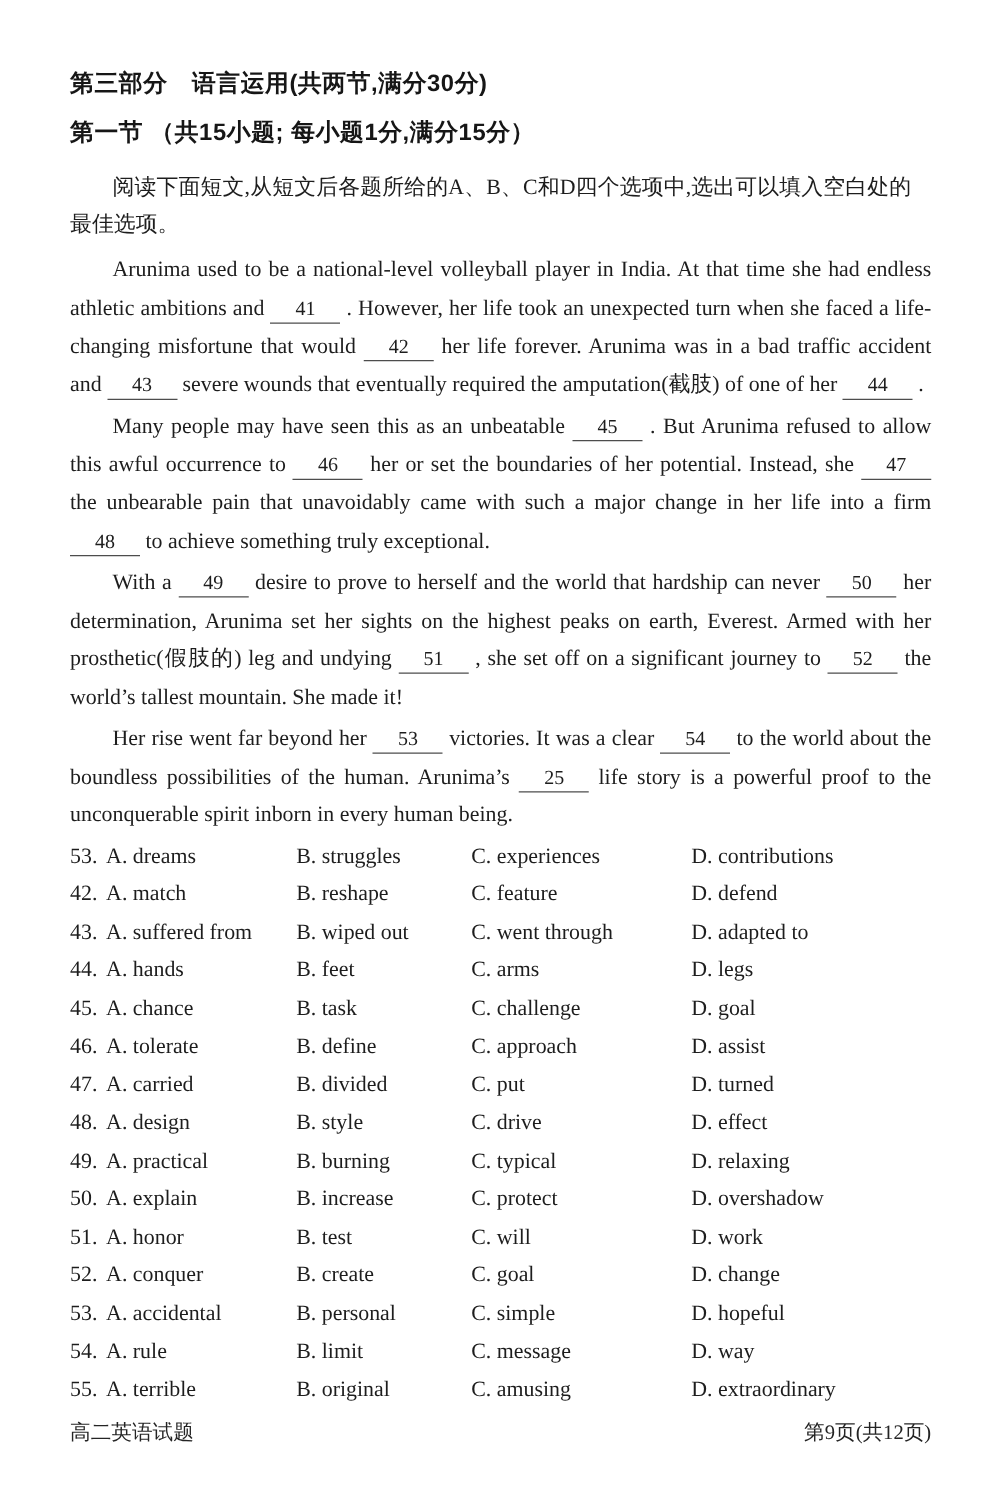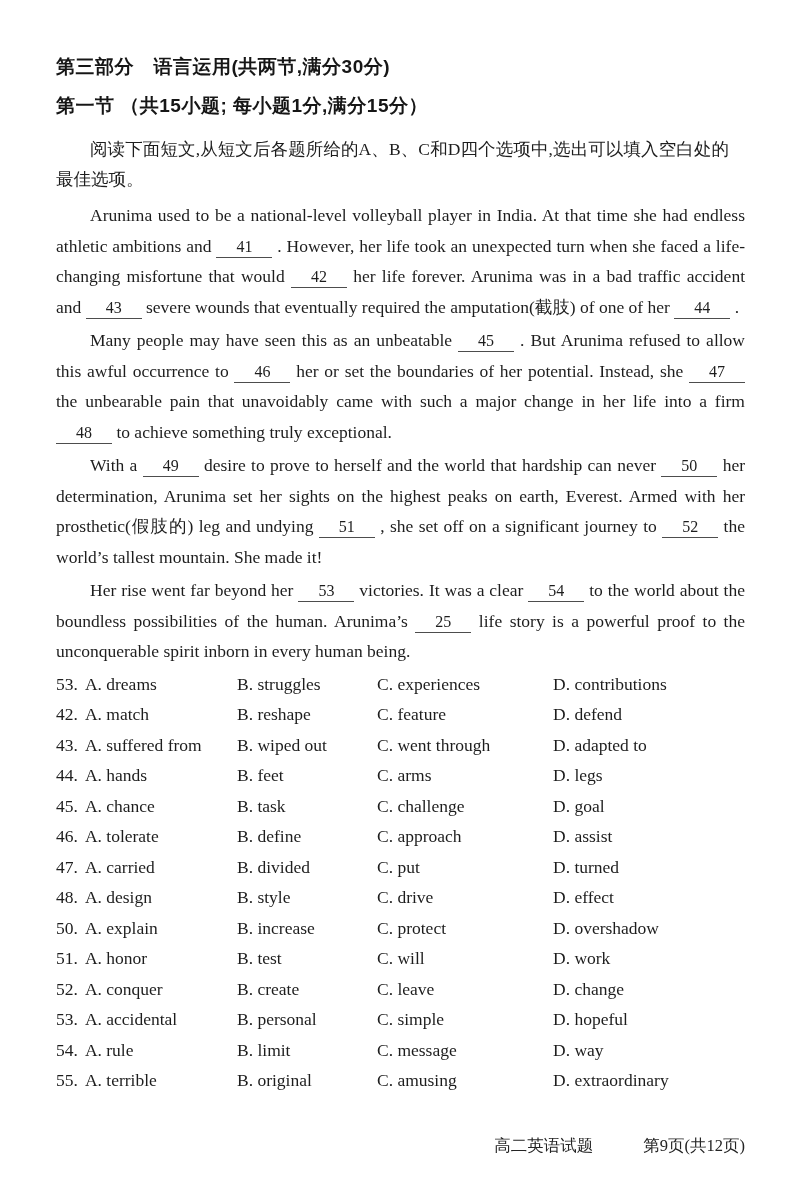--- a/index.html
+++ b/index.html
@@ -55,21 +55,21 @@
     align-items: baseline;
     height: 30.5px;
     font-size: 17.5px;
     color: #1d1d1d;
   }
   .q-label { padding-right: 7px; }
   .q-cell { white-space: nowrap; overflow: hidden; }
   .footer {
     margin-top: auto;
     display: flex;
-    justify-content: flex-end;
+    justify-content: space-between;
     gap: 50px;
     font-size: 16.5px;
     color: #242424;
     padding-bottom: 10px;
   }
 </style>
 </head>
 <body>
 
 <h1 class="heading">第三部分　语言运用(共两节,满分30分)</h1>
@@ -126,35 +126,41 @@
       <span class="q-cell">C. put</span>
       <span class="q-cell">D. turned</span>
     </div>
     <div class="q-row">
       <span class="q-cell"><span class="q-label">48.</span>A. design</span>
       <span class="q-cell">B. style</span>
       <span class="q-cell">C. drive</span>
       <span class="q-cell">D. effect</span>
     </div>
     <div class="q-row">
+      <span class="q-cell"><span class="q-label">49.</span>A. practical</span>
+      <span class="q-cell">B. burning</span>
+      <span class="q-cell">C. typical</span>
+      <span class="q-cell">D. relaxing</span>
+    </div>
+    <div class="q-row">
       <span class="q-cell"><span class="q-label">50.</span>A. explain</span>
       <span class="q-cell">B. increase</span>
       <span class="q-cell">C. protect</span>
       <span class="q-cell">D. overshadow</span>
     </div>
     <div class="q-row">
       <span class="q-cell"><span class="q-label">51.</span>A. honor</span>
       <span class="q-cell">B. test</span>
       <span class="q-cell">C. will</span>
       <span class="q-cell">D. work</span>
     </div>
     <div class="q-row">
       <span class="q-cell"><span class="q-label">52.</span>A. conquer</span>
       <span class="q-cell">B. create</span>
-      <span class="q-cell">C. leave</span>
+      <span class="q-cell">C. goal</span>
       <span class="q-cell">D. change</span>
     </div>
     <div class="q-row">
       <span class="q-cell"><span class="q-label">53.</span>A. accidental</span>
       <span class="q-cell">B. personal</span>
       <span class="q-cell">C. simple</span>
       <span class="q-cell">D. hopeful</span>
     </div>
     <div class="q-row">
       <span class="q-cell"><span class="q-label">54.</span>A. rule</span>

